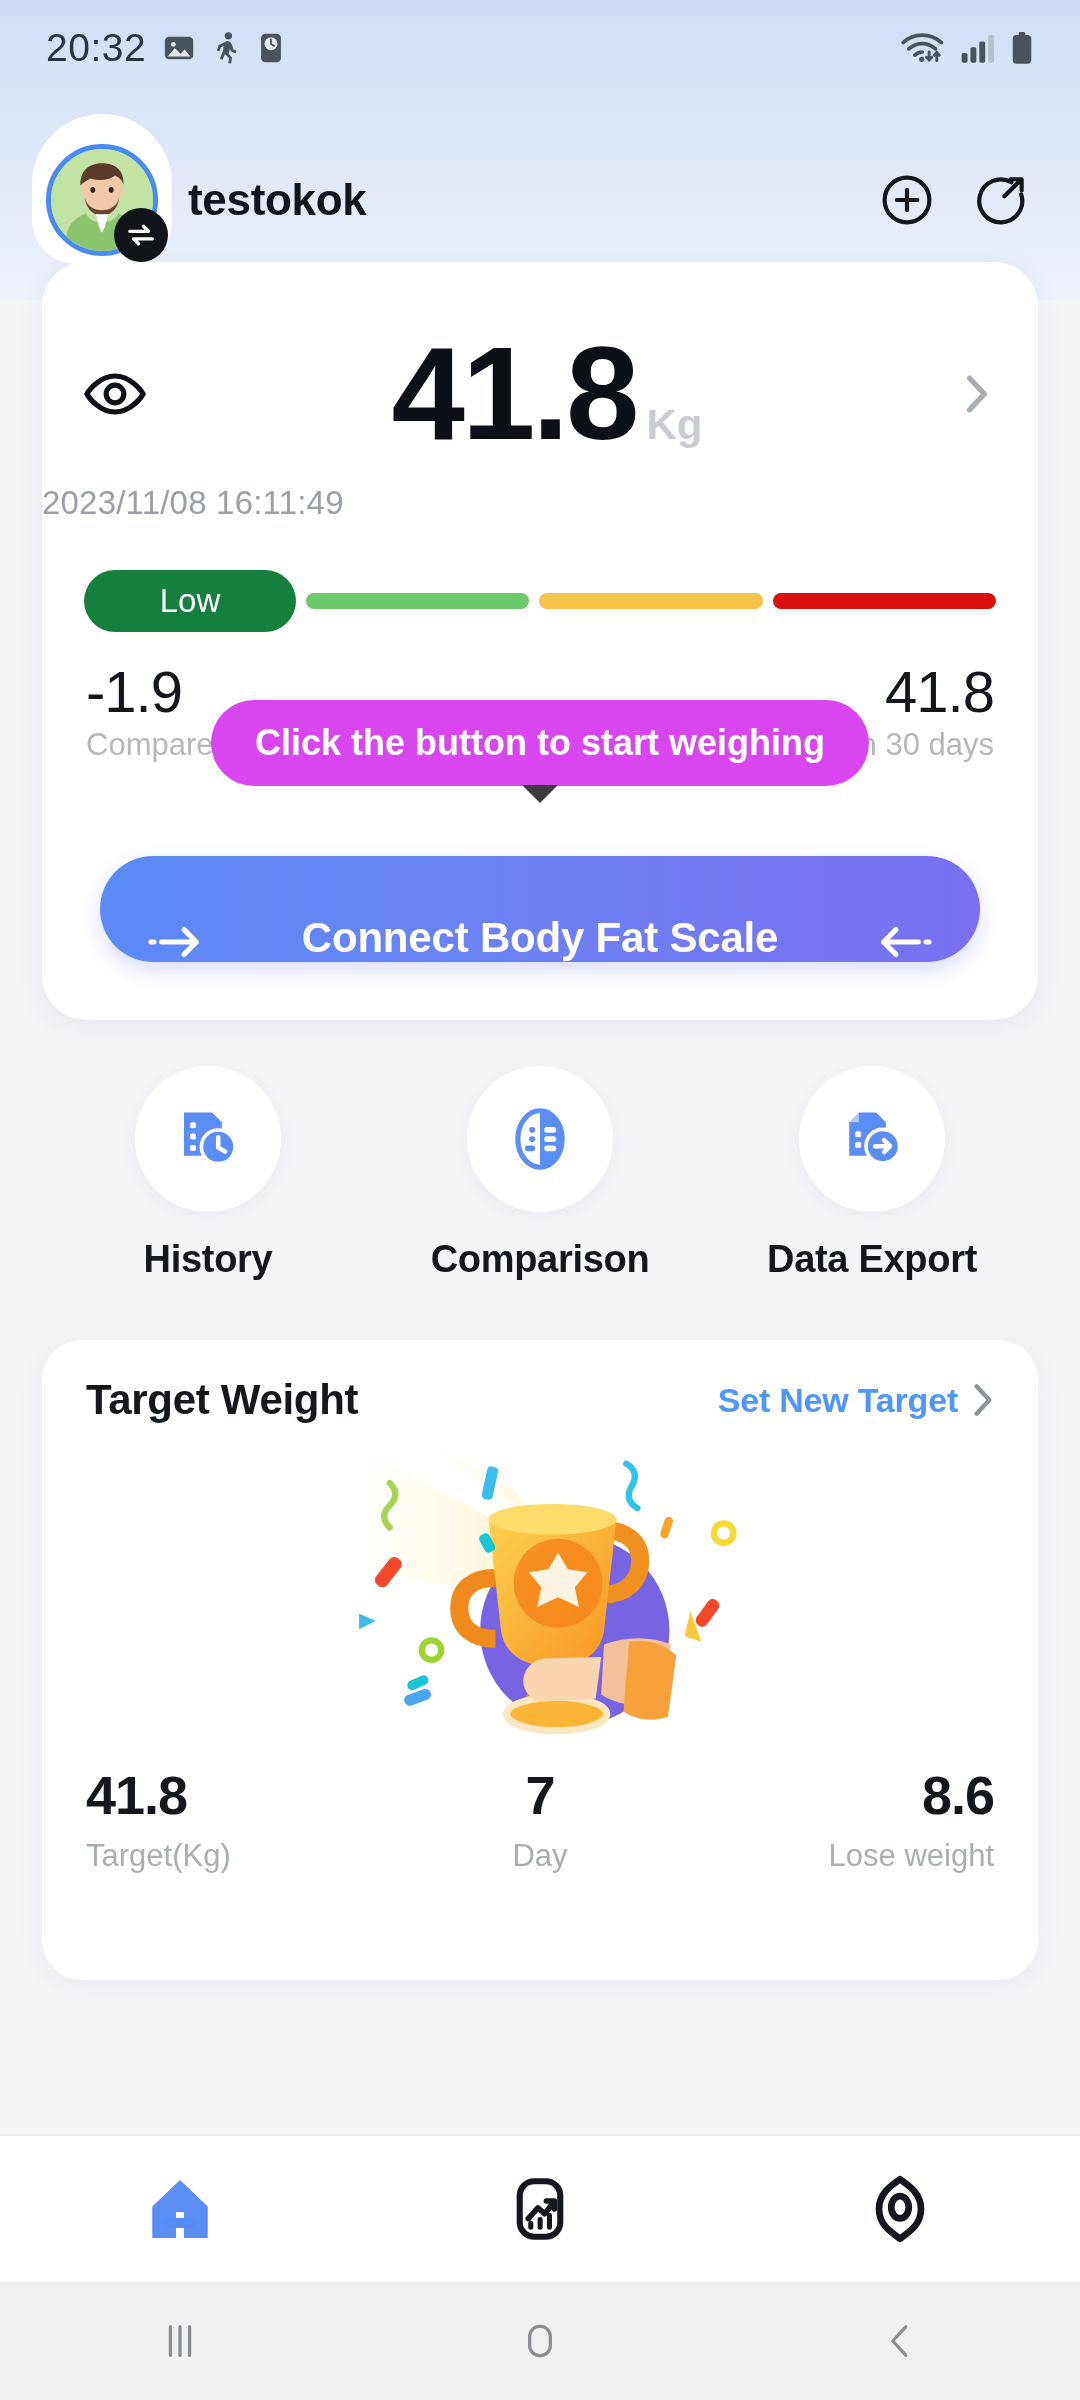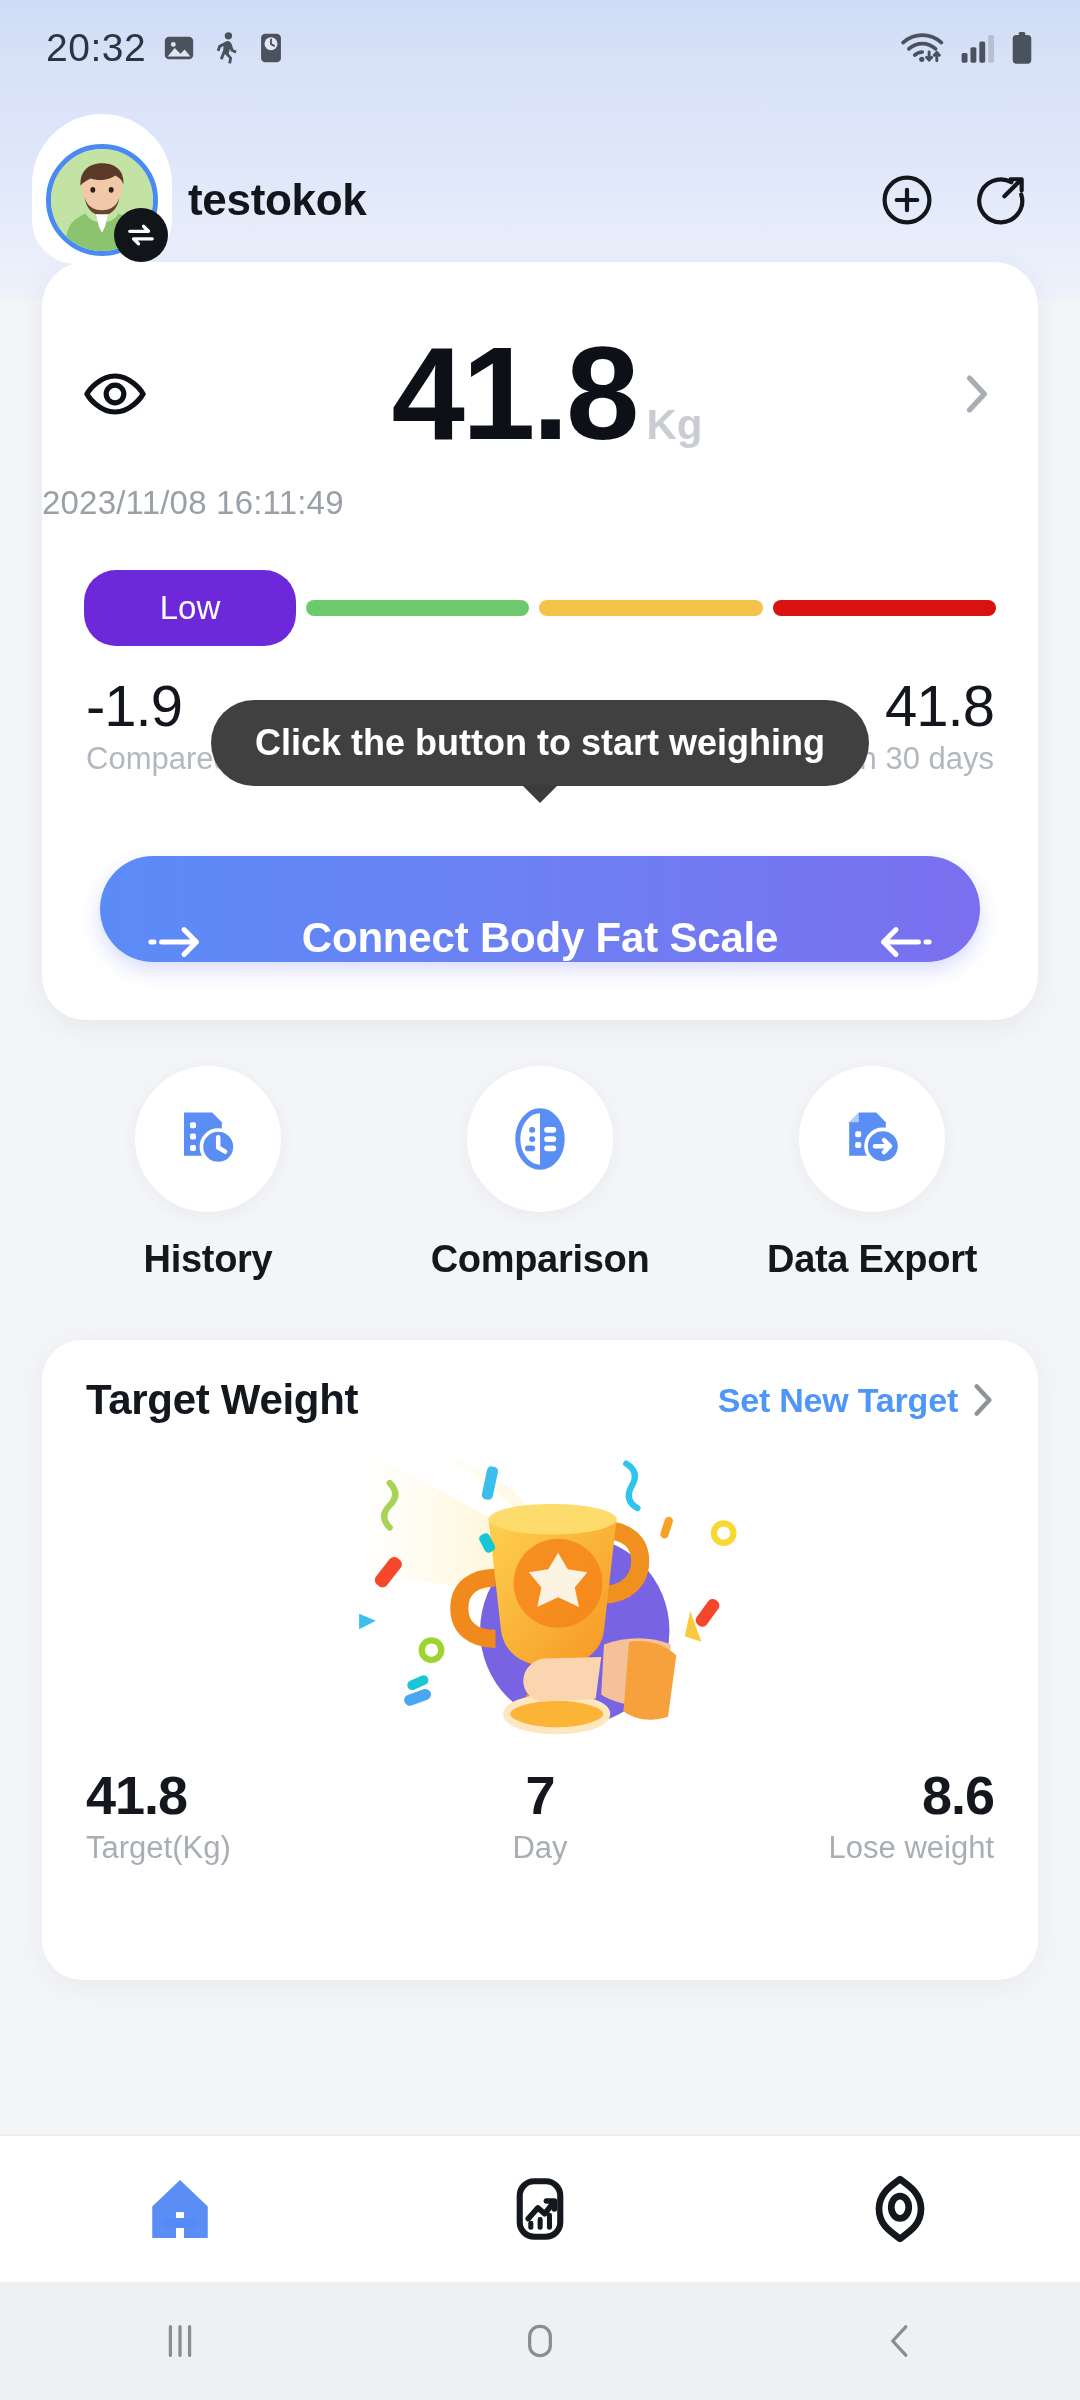--- a/index.html
+++ b/index.html
@@ -105,22 +105,22 @@
   }
 
   
   .seg-bar {
     display: flex; align-items: center;
     margin: 48px 42px 0 42px;
     gap: 10px;
   }
   .seg { height: 16px; border-radius: 9px; }
   .seg.low {
-    height: 76px; border-radius: 32px;
-    background: #6d28d9;
+    height: 62px; border-radius: 32px;
+    background: #15803d;
     flex: 0 0 212px;
     display: flex; align-items: center; justify-content: center;
     color: #ffffff; font-size: 33px;
   }
   .seg.normal { flex: 1; background: #6cca6c; }
   .seg.over  { flex: 1; background: #f3c34a; }
   .seg.obese { flex: 1; background: #da1111; }
 
   
   .stats-row {
@@ -130,21 +130,21 @@
   .stat-l { text-align: left; }
   .stat-r { text-align: right; }
   .stat-val { font-size: 58px; font-weight: 400; color: #13171d; letter-spacing: -1px; }
   .stat-lbl { font-size: 31px; color: #b3b8bf; margin-top: 2px; }
 
   
   .tooltip {
     position: absolute;
     left: 50%; transform: translateX(-50%);
     top: 700px;
-    background: #404040;
+    background: #d946ef;
     border-radius: 46px;
     padding: 22px 44px;
     z-index: 9;
     white-space: nowrap;
   }
   .tooltip-text { color: #ffffff; font-size: 36px; font-weight: 700; }
   .tooltip-arrow {
     position: absolute; left: 50%; bottom: -17px;
     transform: translateX(-50%);
     width: 0; height: 0;
@@ -206,21 +206,21 @@
 
   .target-stats {
     display: flex; align-items: flex-start;
     padding: 0 44px;
     margin-top: 6px;
   }
   .ts { flex: 1; }
   .ts.c { text-align: center; }
   .ts.r { text-align: right; }
   .ts-val { font-size: 54px; font-weight: 700; color: #14181e; letter-spacing: -1px; }
-  .ts-lbl { font-size: 31px; color: #a9aeb5; margin-top: 4px; }
+  .ts-lbl { font-size: 31px; color: #a9aeb5; margin-top: 12px; }
 
   
   .bottom-nav {
     position: absolute; left: 0; right: 0; bottom: 118px;
     height: 148px;
     background: #ffffff;
     border-top: 2px solid #eceef1;
     display: flex; align-items: center;
   }
   .nav-item { flex: 1; display: flex; flex-direction: column; align-items: center; justify-content: center; position: relative; }

